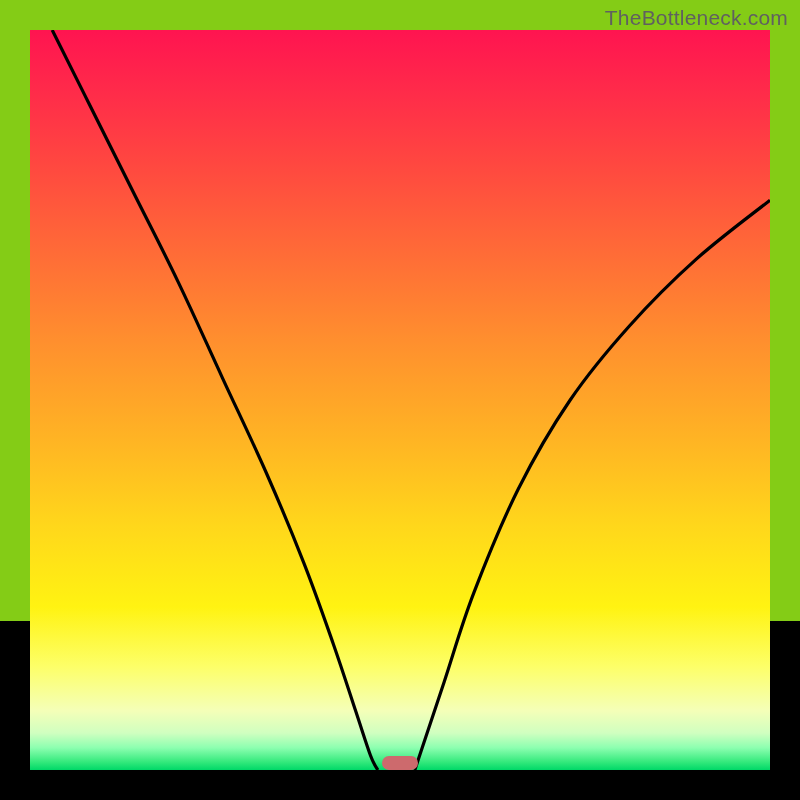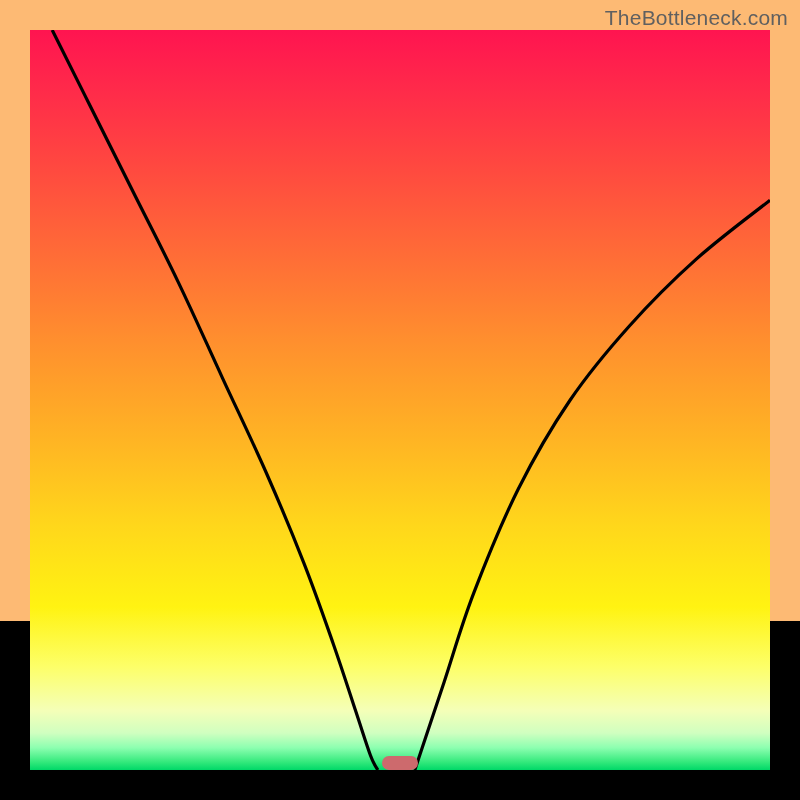--- a/index.html
+++ b/index.html
@@ -8,21 +8,21 @@
     width: 800px;
     height: 800px;
     background: #000;
     font-family: Arial, Helvetica, sans-serif;
     overflow: hidden;
   }
   .container {
     position: relative;
     width: 800px;
     height: 621px;
-    background: #fdba74;
+    background: #84cc16;
   }
   .watermark {
     position: absolute;
     top: 6px;
     right: 12px;
     color: #606060;
     font-size: 21px;
     font-weight: 400;
     letter-spacing: 0.2px;
     z-index: 10;

